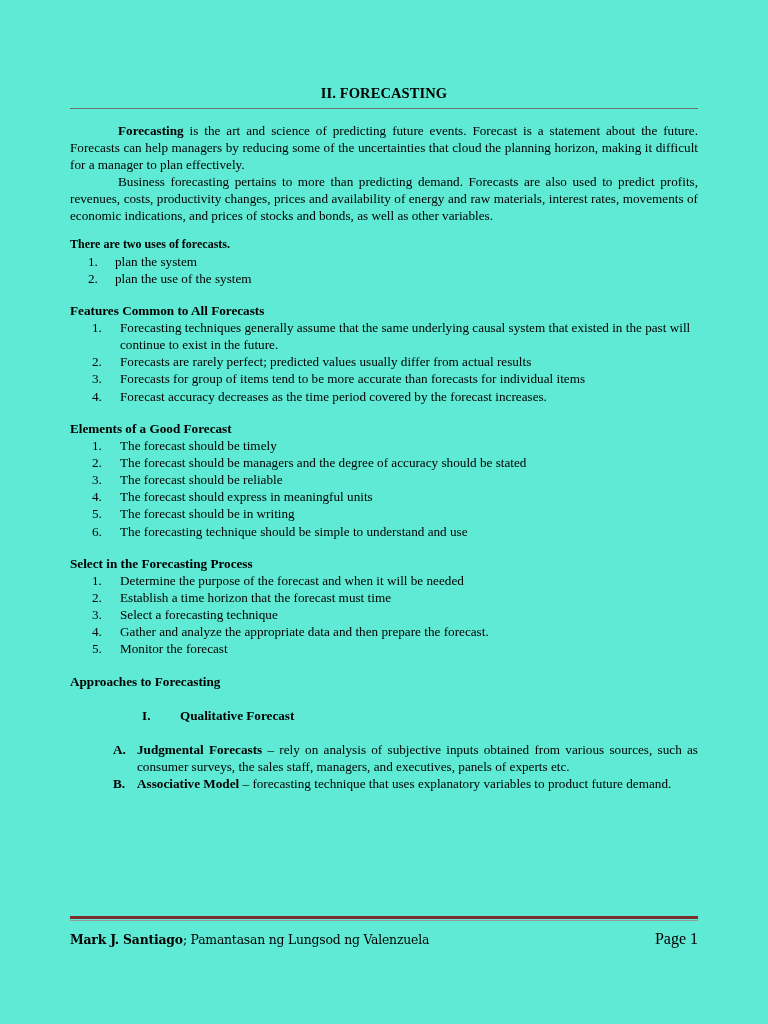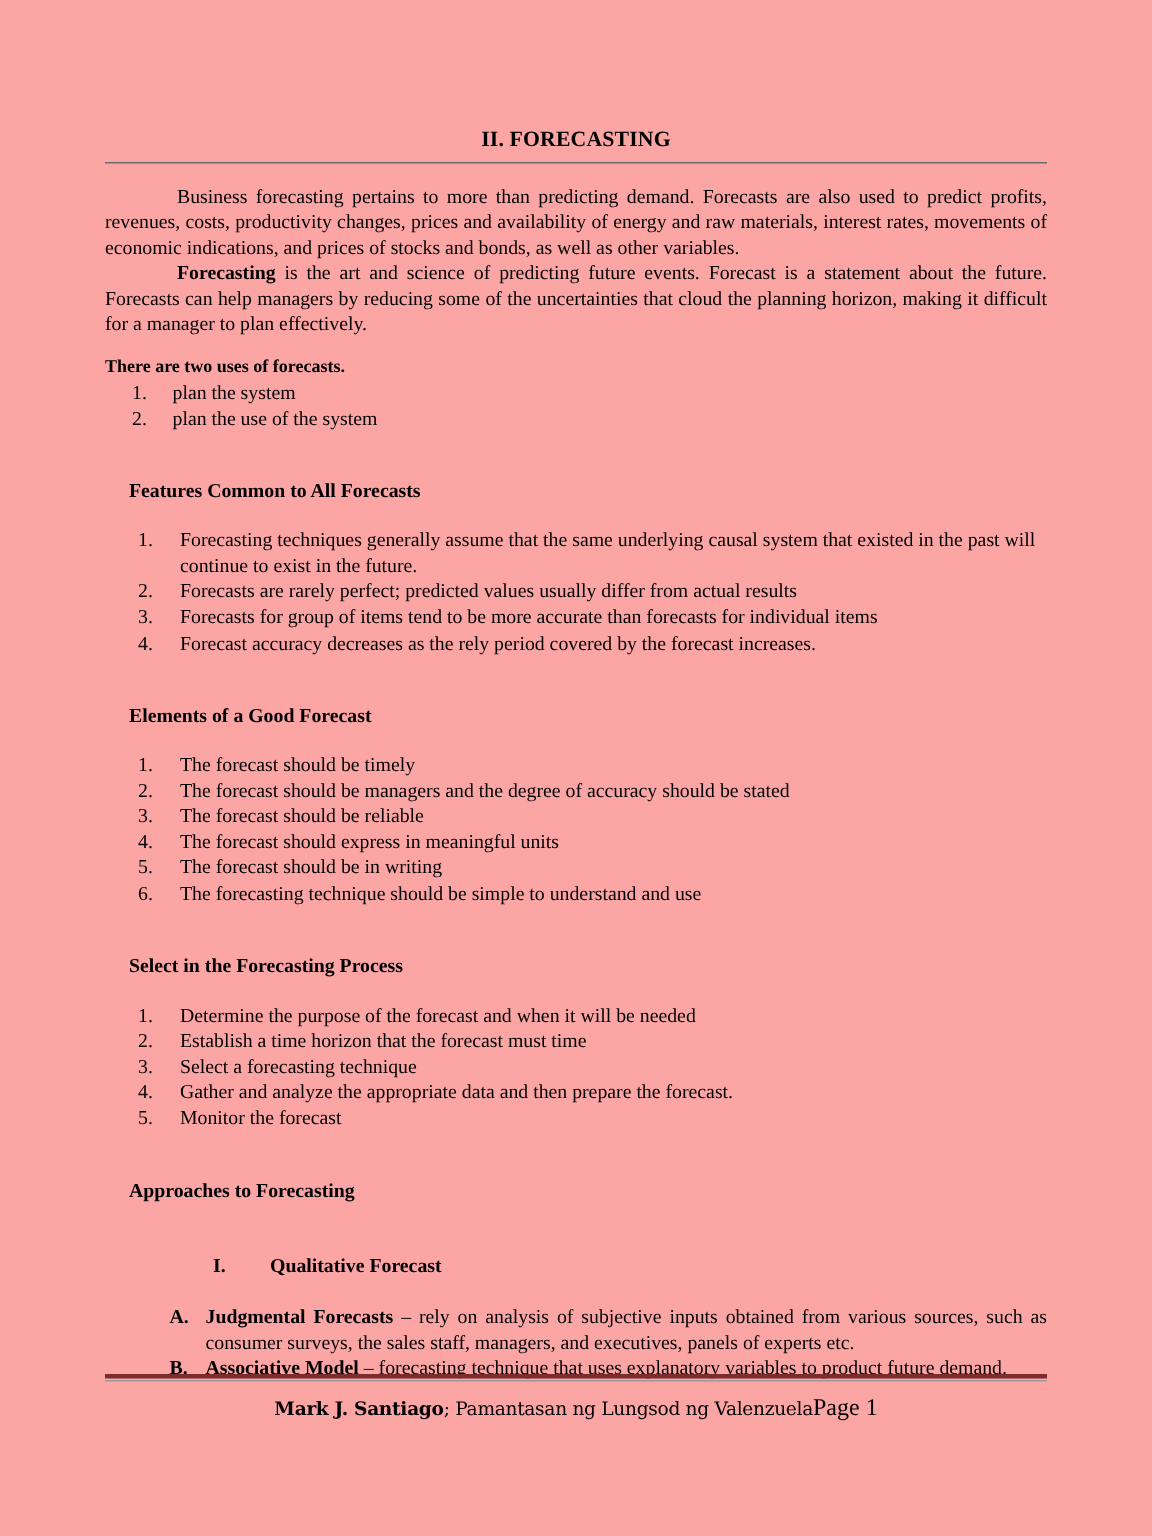--- a/index.html
+++ b/index.html
@@ -13,21 +13,21 @@
     height: 1024px;
     font-family: "Liberation Serif", "DejaVu Serif", serif;
     color: #000000;
     -webkit-font-smoothing: antialiased;
   }
   .page {
     position: relative;
     width: 768px;
     height: 1024px;
     box-sizing: border-box;
-    background: #fca5a5;
+    background: #5eead4;
     overflow: hidden;
   }
 
   
   .doc-header {
     position: absolute;
     left: 70px;
     top: 86px;
     width: 628px;
   }
@@ -70,21 +70,21 @@
   .spacer-lg { height: 17px; }
 
   .sub-head {
     font-weight: bold;
     font-size: 12px;
   }
 
   .sec-head {
     font-weight: bold;
     font-size: 13.2px;
-    margin: 16px;
+    margin: 0;
   }
 
   
   ol.numlist {
     margin: 0;
     padding: 0;
     list-style: none;
   }
   ol.numlist > li {
     position: relative;
@@ -151,21 +151,21 @@
   .footer-rule-thin {
     height: 1px;
     background: #9a9a9a;
     width: 628px;
     margin-top: 1px;
   }
   .footer-text {
     margin-top: 9px;
     display: flex;
     align-items: baseline;
-    justify-content: center;
+    justify-content: space-between;
     font-family: "DejaVu Serif", "Liberation Serif", serif;
     font-size: 12.4px;
   }
   .footer-left {
     white-space: nowrap;
     letter-spacing: -0.2px;
   }
   .footer-left .author {
     font-weight: bold;
   }
@@ -183,42 +183,42 @@
 
 <div class="page">
 
   <div class="doc-header">
     <div class="doc-title">II. FORECASTING</div>
     <div class="header-rule"></div>
   </div>
 
   <div class="content">
 
+    <p class="para"><b>Forecasting</b><span> is the art and science of predicting future events.  Forecast is a statement about the future.  Forecasts can help managers by reducing some of the uncertainties that cloud the planning horizon, making it difficult for a manager to plan effectively.</span></p>
+
     <p class="para">Business forecasting pertains to more than predicting demand.  Forecasts are also used to predict profits, revenues, costs, productivity changes, prices and availability of energy and raw materials, interest rates, movements of economic indications, and prices of stocks and bonds, as well as other variables.</p>
-
-    <p class="para"><b>Forecasting</b><span> is the art and science of predicting future events.  Forecast is a statement about the future.  Forecasts can help managers by reducing some of the uncertainties that cloud the planning horizon, making it difficult for a manager to plan effectively.</span></p>
 
     <div class="spacer-sm"></div>
 
     <div class="sub-head">There are two uses of forecasts.</div>
 
     <ol class="numlist shallow">
       <li><span class="marker">1.</span><span>plan the system</span></li>
       <li><span class="marker">2.</span><span>plan the use of the system</span></li>
     </ol>
 
     <div class="spacer-md"></div>
 
     <div class="sec-head">Features Common to All Forecasts</div>
 
     <ol class="numlist">
       <li><span class="marker">1.</span><span>Forecasting techniques generally assume that the same underlying causal system that existed in the past will continue to exist in the future.</span></li>
       <li><span class="marker">2.</span><span>Forecasts are rarely perfect; predicted values usually differ from actual results</span></li>
       <li><span class="marker">3.</span><span>Forecasts for group of items tend to be more accurate than forecasts for individual items</span></li>
-      <li><span class="marker">4.</span><span>Forecast accuracy decreases as the rely period covered by the forecast increases.</span></li>
+      <li><span class="marker">4.</span><span>Forecast accuracy decreases as the time period covered by the forecast increases.</span></li>
     </ol>
 
     <div class="spacer-md"></div>
 
     <div class="sec-head">Elements of a Good Forecast</div>
 
     <ol class="numlist">
       <li><span class="marker">1.</span><span>The forecast should be timely</span></li>
       <li><span class="marker">2.</span><span>The forecast should be managers and the degree of accuracy should be stated</span></li>
       <li><span class="marker">3.</span><span>The forecast should be reliable</span></li>

